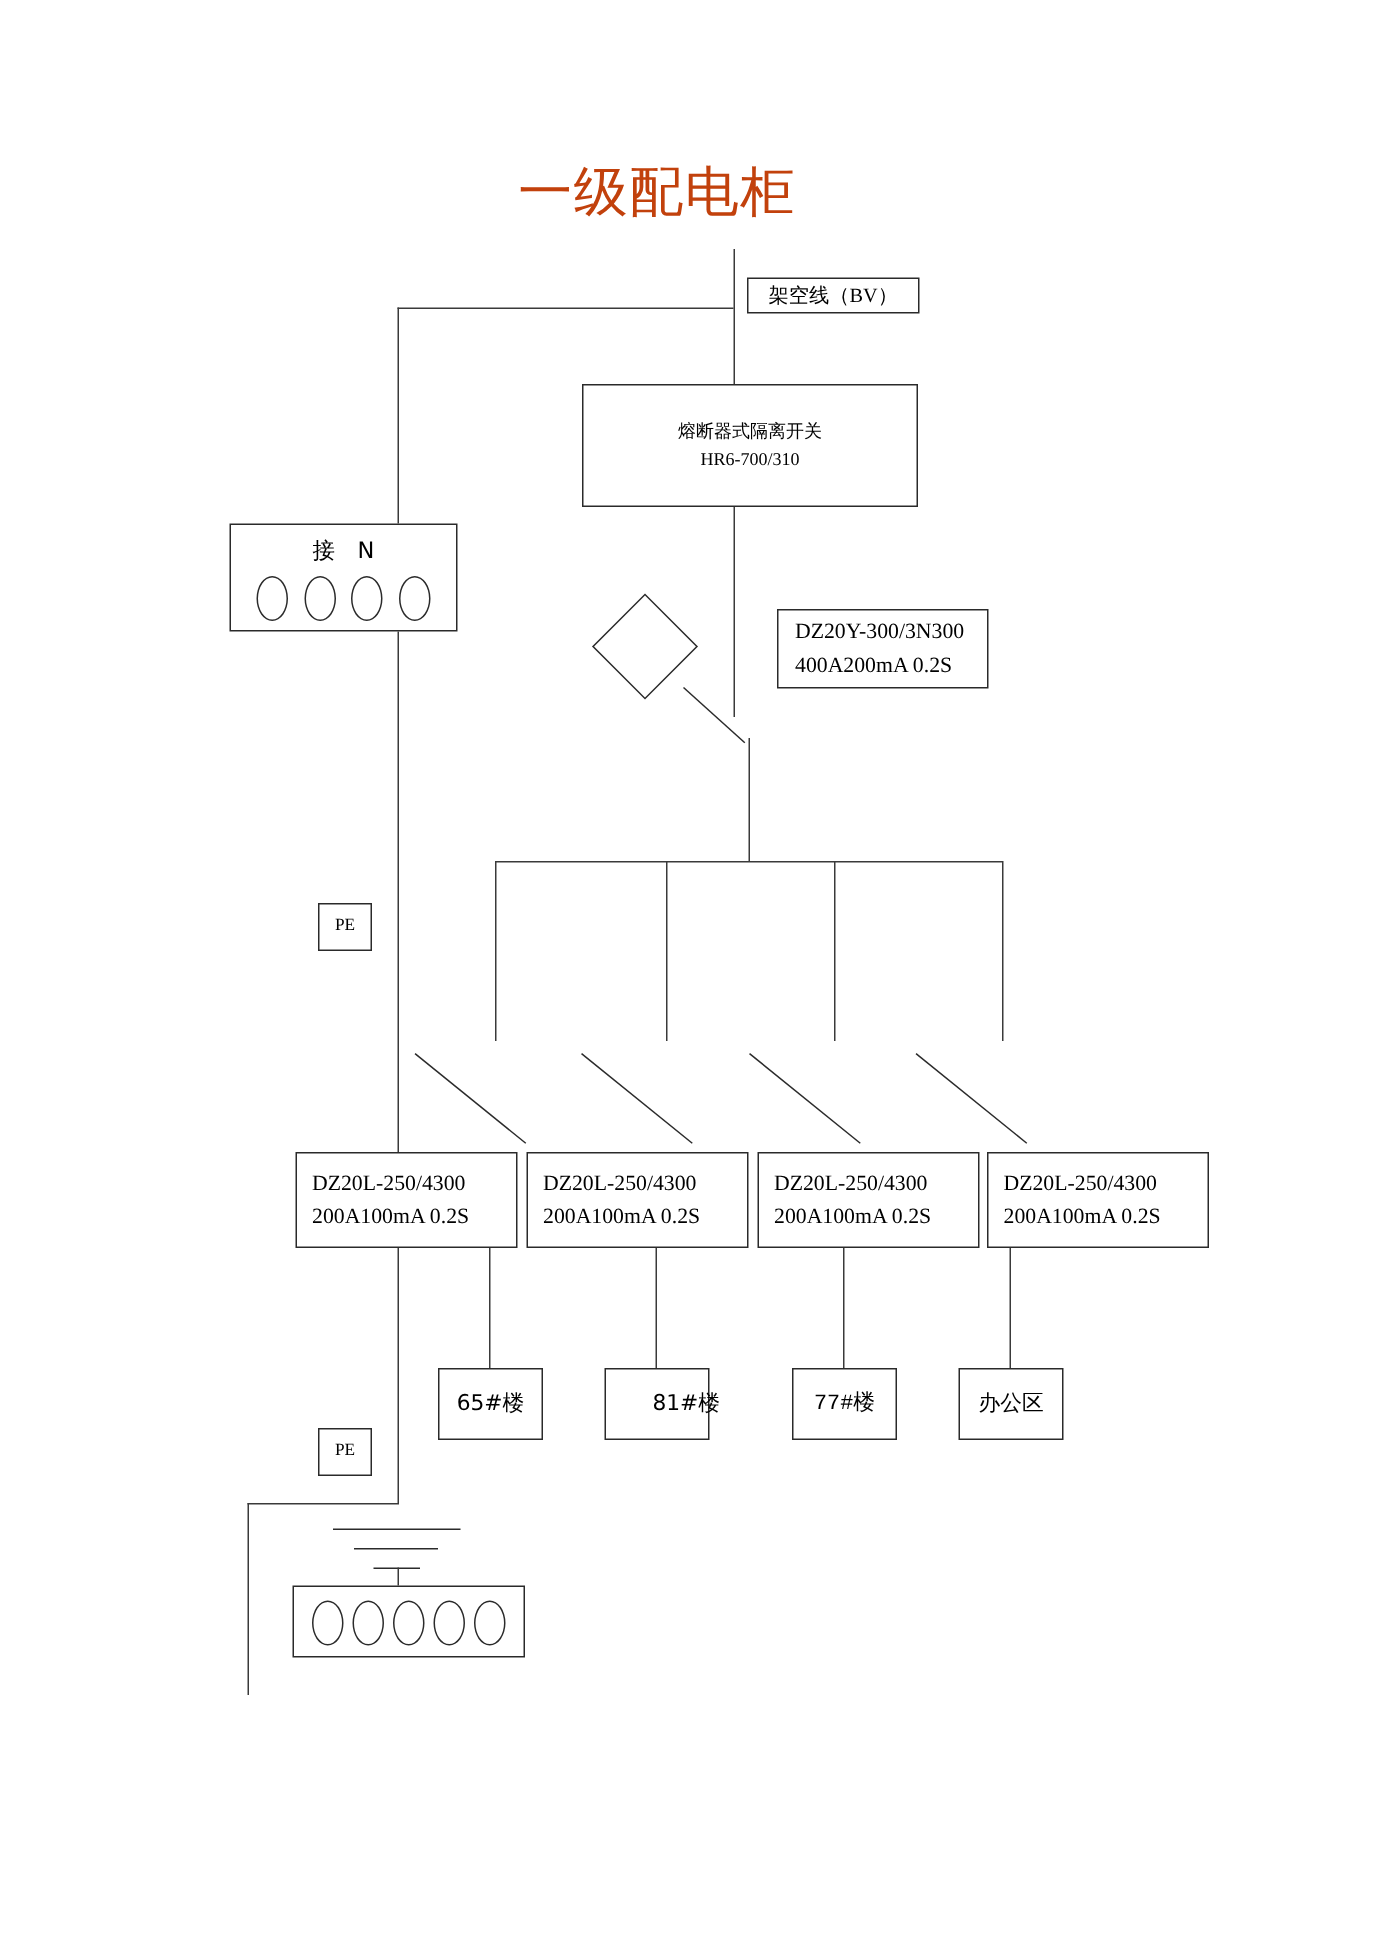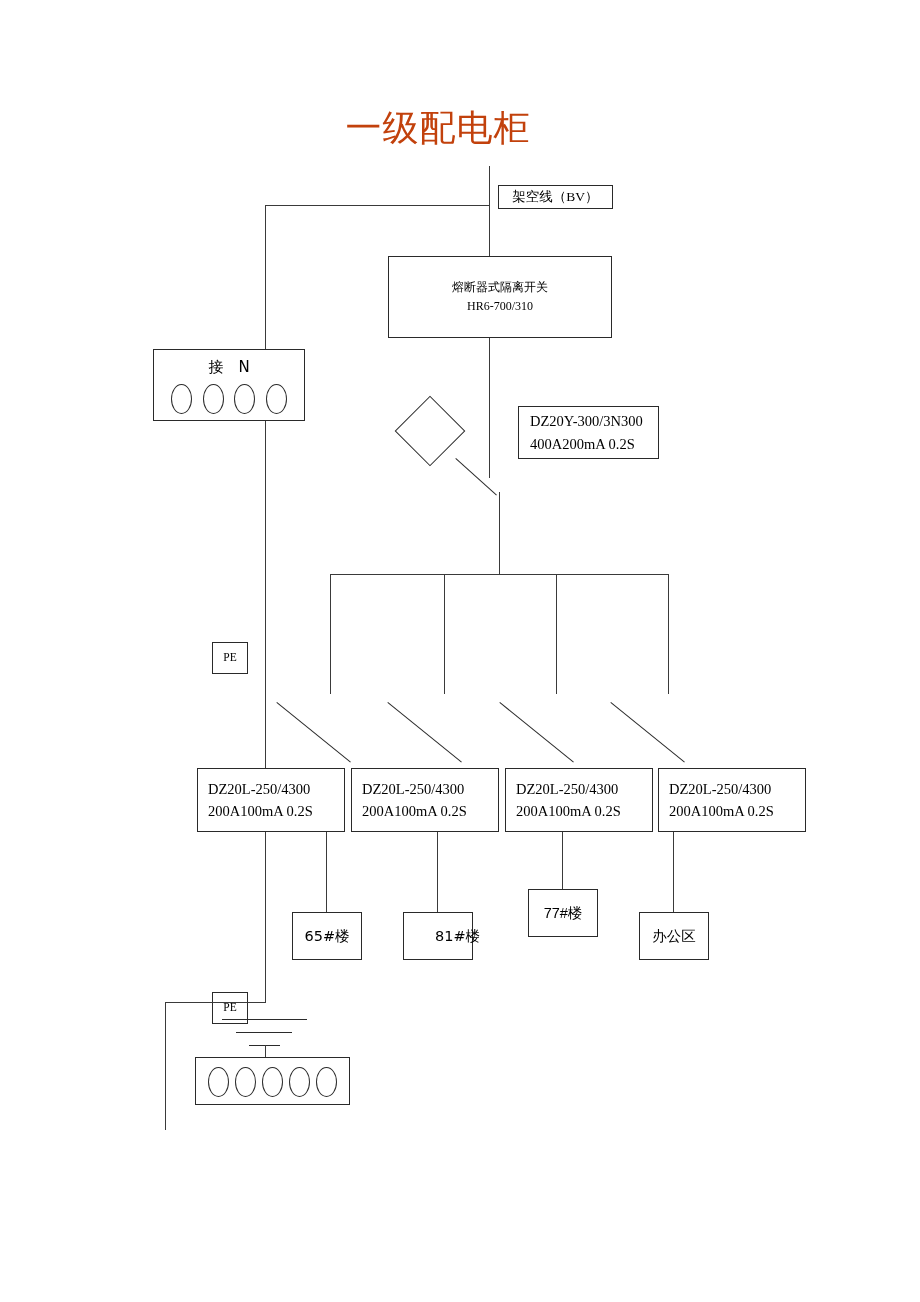--- a/index.html
+++ b/index.html
@@ -37,21 +37,21 @@
     align-items:center;
     justify-content:center;
     box-sizing:border-box;
     line-height:1.55;
   }
   .box .ln{display:block;white-space:nowrap;}
   .box.latin{font-family:"Liberation Serif","DejaVu Serif",serif;}
   .fs13{font-size:13.5px;}
   .fs14{font-size:14.5px;}
   .fs15{font-size:12px;}
-  .fs11{font-size:11.5px;margin-top:40px;}
+  .fs11{font-size:11.5px;}
   
   .terms{
     position:absolute;
     display:flex;
     align-items:center;
     justify-content:space-around;
   }
   .term-oval{
     width:19px;height:28px;
     border:1.4px solid #2b2b2b;
@@ -162,21 +162,21 @@
   <div class="vline" style="left:437px;top:832px;height:80px;"></div>
   <div class="vline" style="left:562px;top:832px;height:80px;"></div>
   <div class="vline" style="left:673px;top:832px;height:80px;"></div>
 
   <div class="box fs14" style="left:292px;top:912px;width:70px;height:48px;font-family:'DejaVu Sans','Liberation Sans',sans-serif;">
     <span class="ln">65#楼</span>
   </div>
   <div class="box fs14" style="left:403px;top:912px;width:70px;height:48px;font-family:'DejaVu Sans','Liberation Sans',sans-serif;padding-left:39px;">
     <span class="ln">81#楼</span>
   </div>
-  <div class="box fs14" style="left:528px;top:889px;width:70px;height:48px;font-family:Liberation Sans, sans-serif;">
+  <div class="box fs14" style="left:528px;top:912px;width:70px;height:48px;font-family:Liberation Mono, monospace;">
     <span class="ln">77#楼</span>
   </div>
   <div class="box fs14" style="left:639px;top:912px;width:70px;height:48px;font-family:'DejaVu Sans','Liberation Sans',sans-serif;">
     <span class="ln">办公区</span>
   </div>
 
   <div class="box latin fs11" style="left:212px;top:952px;width:36px;height:32px;">
     <span class="ln">PE</span>
   </div>
 

